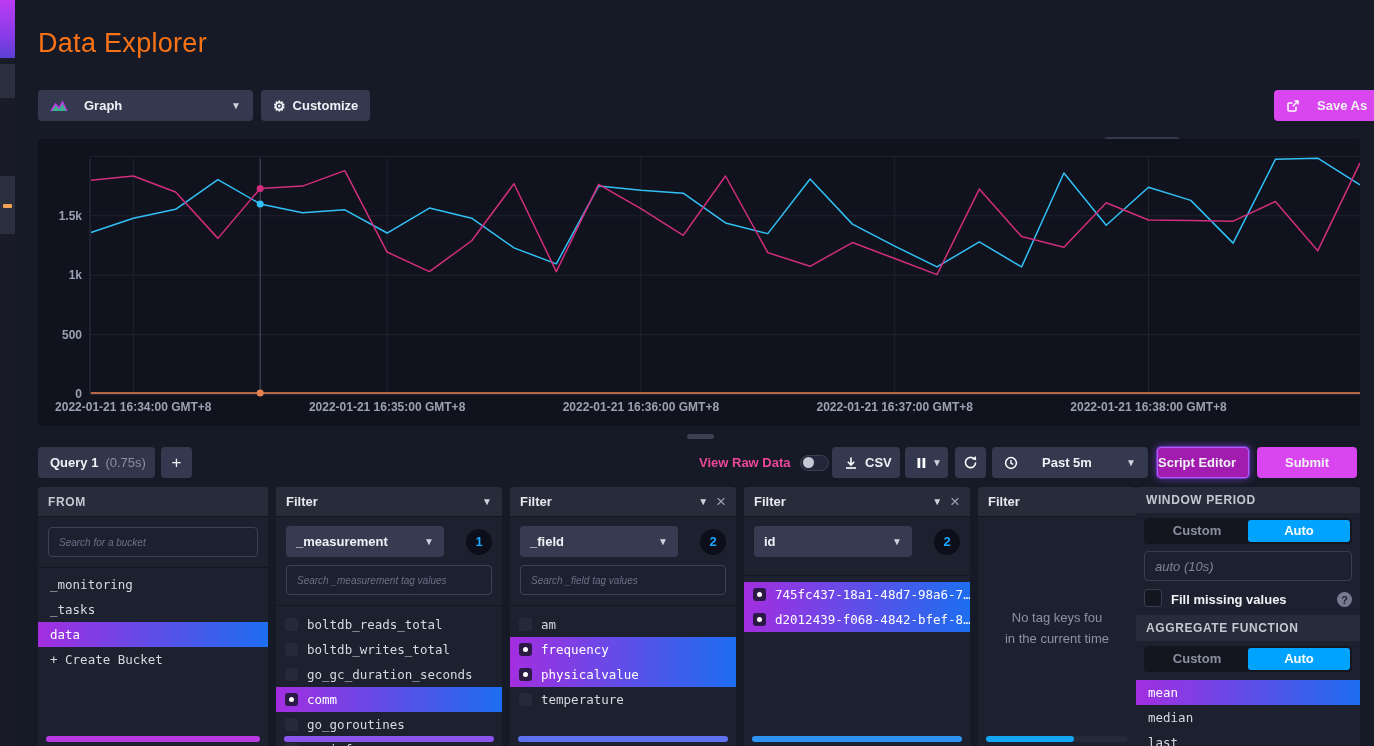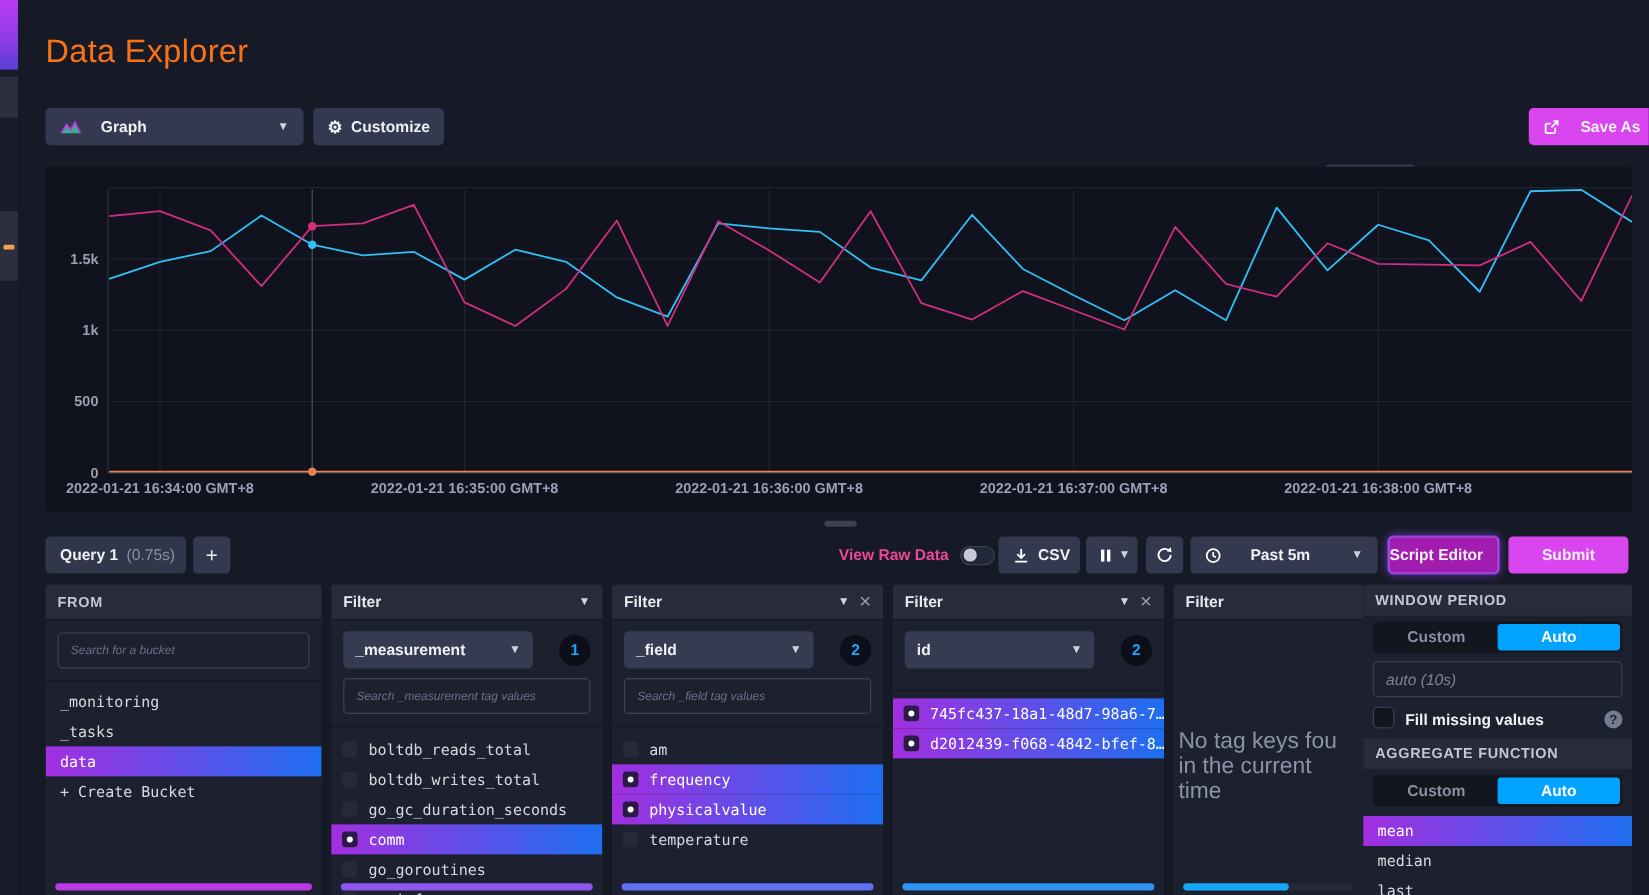--- a/index.html
+++ b/index.html
@@ -75,21 +75,21 @@
     font-size:12px; font-weight:700; letter-spacing:.6px; color:#c3c8d4; }
   .radio { display:flex; background:#14161f; border-radius:4px; height:26px; padding:2px; }
   .radio .opt { flex:1; text-align:center; line-height:22px; font-size:13px; font-weight:700; color:#8a90a2; border-radius:3px; }
   .radio .opt.active { background:#00a3ff; color:#fff; }
   .period-input { height:30px; border:1px solid #383e52; border-radius:4px; display:flex; align-items:center;
     padding:0 10px; color:#7d8398; font-size:13px; font-style:italic; }
   .fill-row { display:flex; align-items:flex-end; gap:9px; }
   .big-checkbox { width:18px; height:18px; border-radius:4px; background:#14161f; border:1px solid #383e52; }
   .help-circle { width:15px; height:15px; border-radius:50%; background:#767c90; color:#1d212f;
     font-size:11px; font-weight:700; display:flex; align-items:center; justify-content:center; margin-left:auto; }
-  .empty-msg { color:#8b92a5; font-size:19px; text-align:left; line-height:21px; }
+  .empty-msg { color:#8b92a5; font-size:13px; text-align:center; line-height:21px; }
 </style>
 </head>
 <body>
 
 <div class="abs nav-rail">
   <div class="abs nav-logo"></div>
   <div class="abs rail-slot" style="top:64px; height:34px;"></div>
   <div class="abs rail-slot" style="top:176px; height:58px;">
     <div class="abs rail-dot" style="top:28px;"></div>
   </div>

